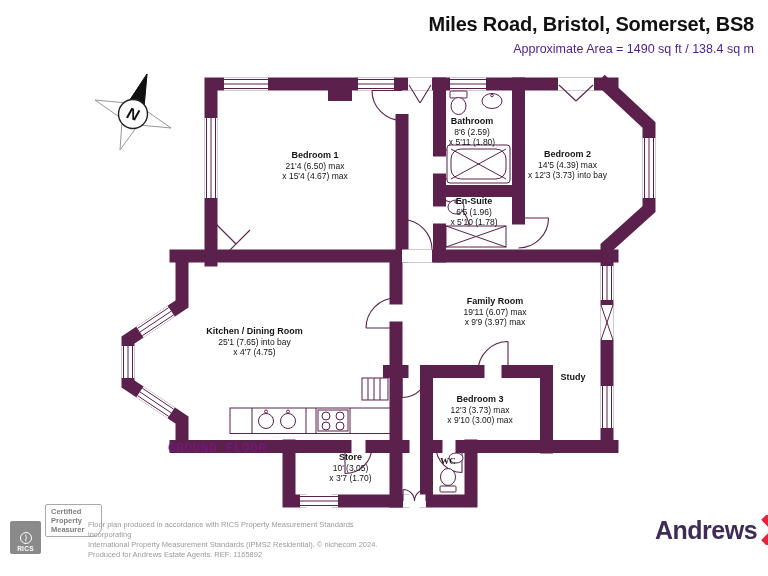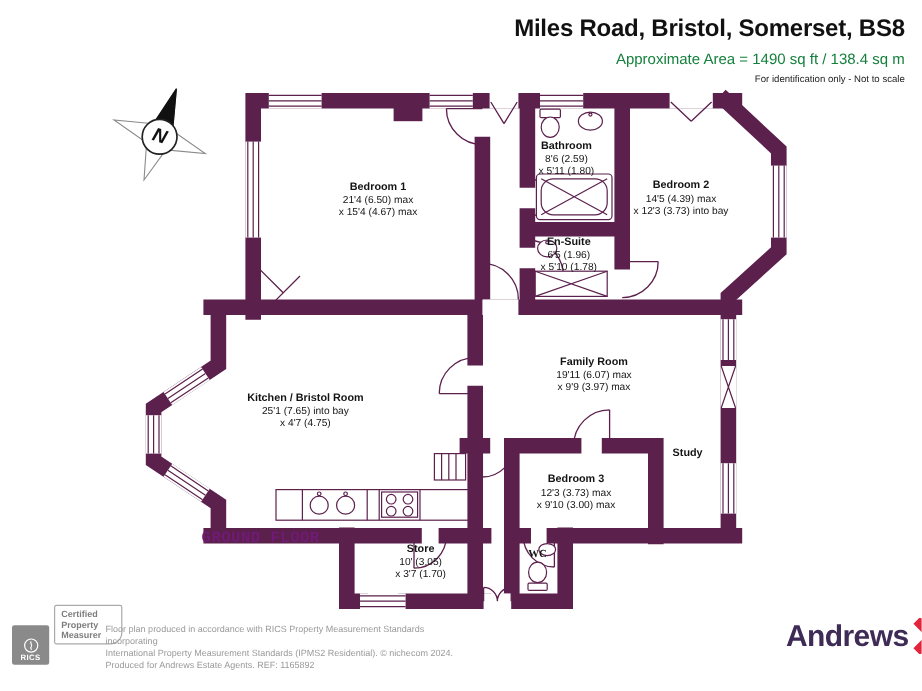--- a/index.html
+++ b/index.html
@@ -1,21 +1,21 @@
 <!DOCTYPE html>
 <html><head>
 <meta charset="utf-8">
 <style>
   html,body{margin:0;padding:0;background:#fff;}
   body{width:768px;height:576px;position:relative;overflow:hidden;
        font-family:"Liberation Sans","DejaVu Sans",sans-serif;color:#111;}
   
   .header{position:absolute;top:13px;right:14px;text-align:right;}
   .title{font-size:20px;font-weight:bold;color:#111;letter-spacing:-0.2px;}
-  .subtitle{font-size:12.5px;margin-top:6px;color:#15803d;}
+  .subtitle{font-size:12.5px;margin-top:6px;color:#4c1d95;}
   .note{font-size:8px;margin-top:5px;color:#222;}
   
   #plan{position:absolute;left:0;top:0;}
   
   .room-label{position:absolute;text-align:center;font-size:8.5px;line-height:10.6px;color:#141414;}
   .room-label .rname{font-weight:bold;font-size:9px;display:block;}
   .room-label span{display:block;text-align:center;}
   .floor-label{position:absolute;left:168px;top:441px;font-size:13px;font-weight:bold;letter-spacing:0.4px;color:#701a75;font-family:Liberation Mono, monospace;}
   
   .rics-box{position:absolute;left:10px;top:521px;width:31px;height:33px;background:#8a8a8a;border-radius:2px;
@@ -143,21 +143,20 @@
     <path d="M147,74 L143.8,109 L171,128 L138.2,124.9 L120,150 L122.2,119 L95,100 L127.8,103.1 Z" fill="#ffffff" stroke="#8a8a8a" stroke-width="0.9"></path>
     <path d="M147,74 L143.8,109 L127.8,103.1 Z" fill="#111111" stroke="#111111"></path>
     <circle cx="133" cy="114" r="14.5" fill="#ffffff" stroke="#222222" stroke-width="1.4"></circle>
     <text x="133" y="114" font-size="16" font-weight="bold" font-style="italic" text-anchor="middle" dominant-baseline="central" transform="rotate(18 133 114)" fill="#111">N</text>
   </g>
 </svg>
 
 <div class="header">
   <div class="title">Miles Road, Bristol, Somerset, BS8</div>
   <div class="subtitle">Approximate Area = 1490 sq ft / 138.4 sq m</div>
-  <div class="note">For identification only - Not to scale</div>
 </div>
 
 <div class="room-label" style="left:215px;top:150px;width:200px;">
   <span class="rname">Bedroom 1</span>
   <span>21'4 (6.50) max</span>
   <span>x 15'4 (4.67) max</span>
 </div>
 <div class="room-label" style="left:432px;top:116px;width:80px;">
   <span class="rname">Bathroom</span>
   <span>8'6 (2.59)</span>
@@ -172,21 +171,21 @@
   <span class="rname">En-Suite</span>
   <span>6'5 (1.96)</span>
   <span>x 5'10 (1.78)</span>
 </div>
 <div class="room-label" style="left:420px;top:296px;width:150px;">
   <span class="rname">Family Room</span>
   <span>19'11 (6.07) max</span>
   <span>x 9'9 (3.97) max</span>
 </div>
 <div class="room-label" style="left:172px;top:326px;width:165px;">
-  <span class="rname">Kitchen / Bristol Room</span>
+  <span class="rname">Kitchen / Dining Room</span>
   <span>25'1 (7.65) into bay</span>
   <span>x 4'7 (4.75)</span>
 </div>
 <div class="room-label" style="left:420px;top:394px;width:120px;">
   <span class="rname">Bedroom 3</span>
   <span>12'3 (3.73) max</span>
   <span>x 9'10 (3.00) max</span>
 </div>
 <div class="room-label" style="left:542px;top:372px;width:62px;">
   <span class="rname">Study</span>

